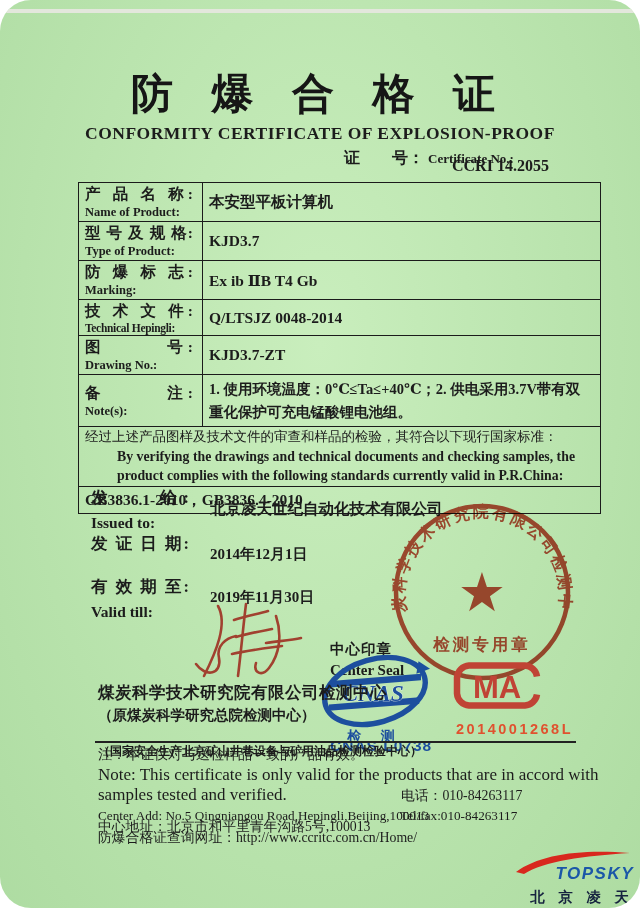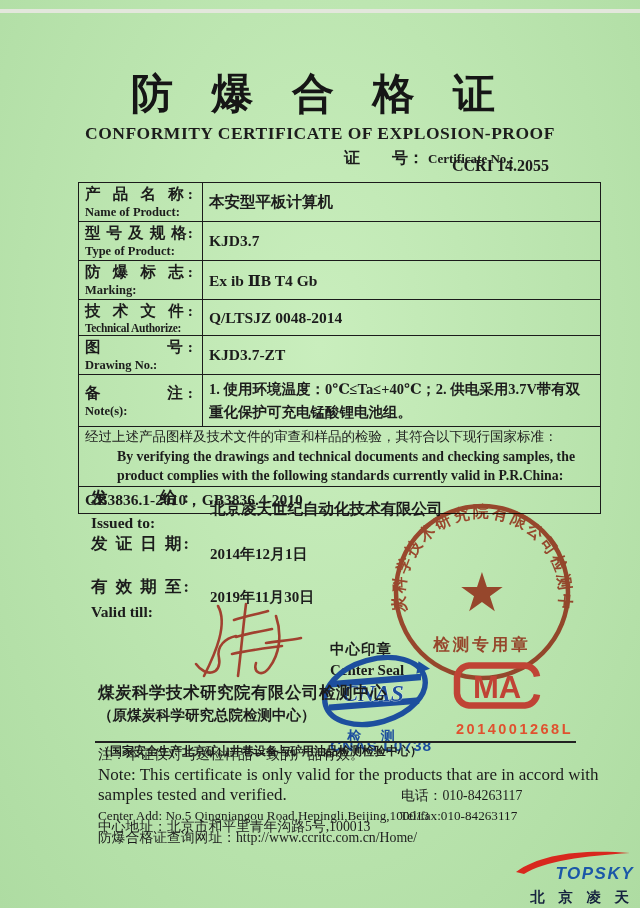--- a/index.html
+++ b/index.html
@@ -1,19 +1,19 @@
 <!DOCTYPE html>
 <html><head>
 <meta charset="utf-8">
 <style>
   * { margin:0; padding:0; box-sizing:border-box; }
   html,body { width:640px; height:908px; }
   body { font-family:"Liberation Serif","DejaVu Serif",serif; color:#1c1c1c; background:#fff; }
   .page { position:relative; width:640px; height:908px; overflow:hidden;
-          background:radial-gradient(ellipse at 50% 38%, #c9eebd 0%, #bae4ae 55%, #aedca2 100%); }
+          background:radial-gradient(ellipse at 50% 38%, #c9eebd 0%, #bae4ae 55%, #aedca2 100%);border-radius:31px; }
   .top-strip { position:absolute; top:9px; left:0; width:100%; height:4px; background:#e3e7dc; }
 
   .title { position:absolute; top:66px; left:0; width:100%; text-align:center;
            font-size:42px; font-weight:bold; letter-spacing:14px; color:#161616; }
   .subtitle { position:absolute; top:123px; left:0; width:100%; text-align:center;
               font-size:17.5px; font-weight:bold; letter-spacing:0.5px; }
 
   .certno { position:absolute; top:148px; left:344px; }
   .certno .zh { font-size:16px; font-weight:bold; }
   .certno .en { font-size:13px; font-weight:bold; }
@@ -110,21 +110,21 @@
     <tr style="height:32px">
       <td class="lab">
             <span class="zh">防 爆 标 志:</span>
         <span class="en">Marking:</span>
           </td>
       <td class="val">Ex ib ⅡB T4 Gb</td>
     </tr>
     <tr style="height:28px">
       <td class="lab">
             <span class="zh">技 术 文 件:</span>
-        <span class="en small">Technical Authorize:</span>
+        <span class="en small">Technical Hepingli:</span>
           </td>
       <td class="val">Q/LTSJZ 0048-2014</td>
     </tr>
     <tr style="height:37px">
       <td class="lab">
             <span class="zh">图　　　号:</span>
         <span class="en">Drawing No.:</span>
           </td>
       <td class="val">KJD3.7-ZT</td>
     </tr>

